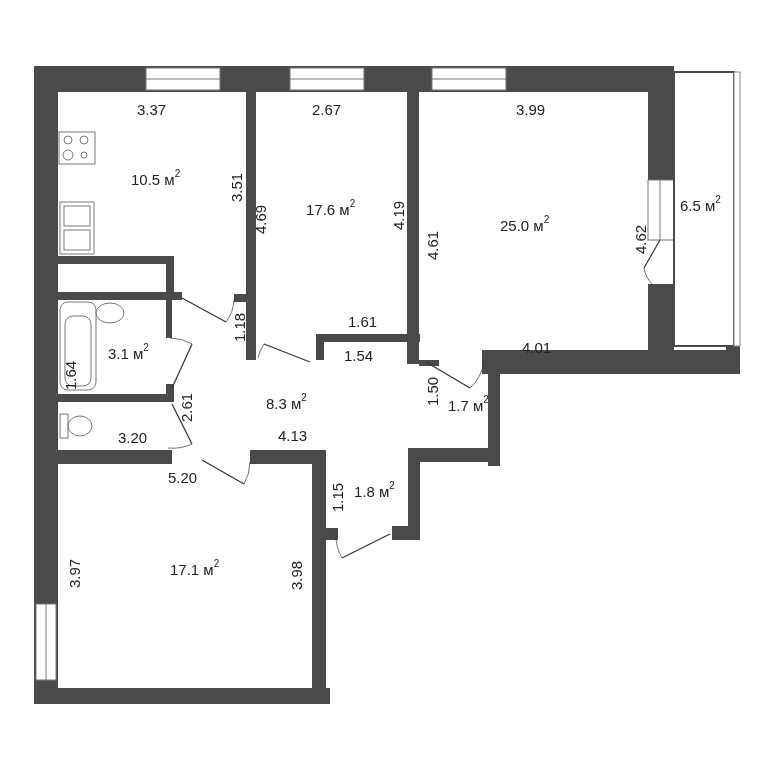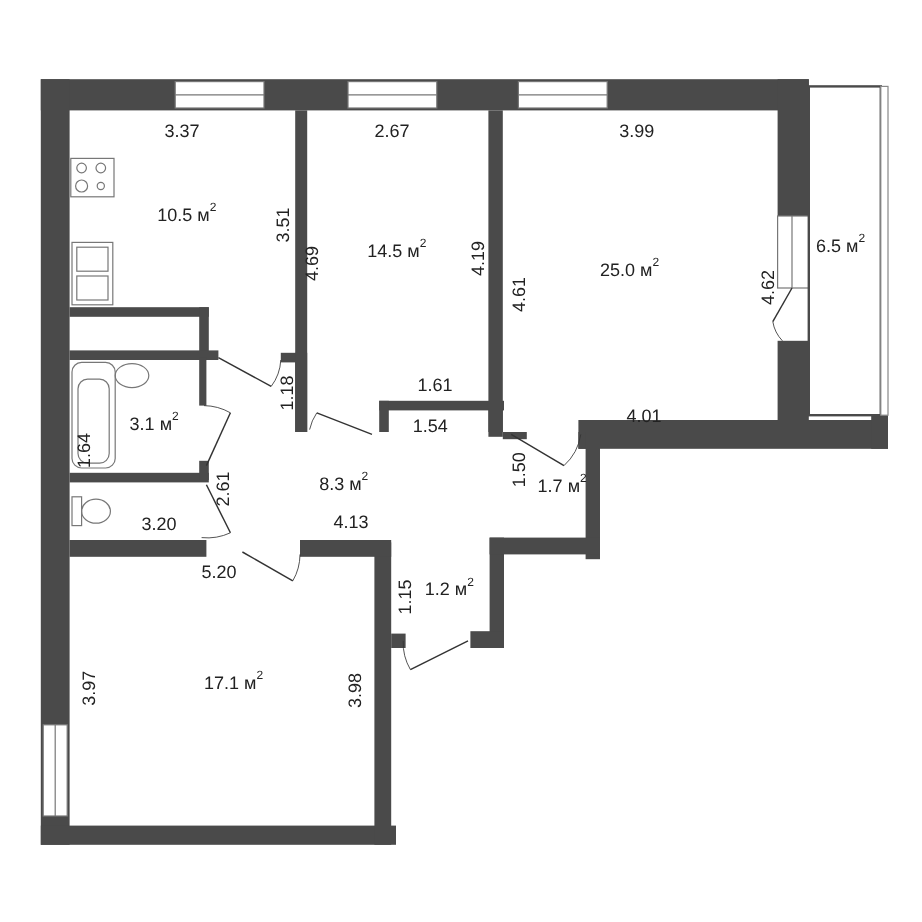--- a/index.html
+++ b/index.html
@@ -119,21 +119,21 @@
     <rect x="60" y="414" width="8" height="24"></rect>
   </g>
 </svg>
 
 <div class="lbl" style="left:137px;top:102px">3.37</div>
 <div class="lbl area" style="left:131px;top:172px"><span>10.5</span> м<sup>2</sup></div>
 <div class="lbl rot" style="left:222px;top:180px">3.51</div>
 
 <div class="lbl" style="left:312px;top:102px">2.67</div>
 <div class="lbl rot" style="left:246px;top:212px">4.69</div>
-<div class="lbl area" style="left:306px;top:202px"><span>14.5</span> м<sup>2</sup></div>
+<div class="lbl area" style="left:306px;top:202px"><span>17.6</span> м<sup>2</sup></div>
 <div class="lbl rot" style="left:384px;top:208px">4.19</div>
 <div class="lbl" style="left:348px;top:314px">1.61</div>
 
 <div class="lbl" style="left:516px;top:102px">3.99</div>
 <div class="lbl rot" style="left:418px;top:238px">4.61</div>
 <div class="lbl area" style="left:500px;top:218px"><span>25.0</span> м<sup>2</sup></div>
 <div class="lbl rot" style="left:626px;top:232px">4.62</div>
 <div class="lbl" style="left:522px;top:340px">4.01</div>
 
 <div class="lbl area" style="left:680px;top:198px"><span>6.5</span> м<sup>2</sup></div>
@@ -146,18 +146,18 @@
 <div class="lbl rot" style="left:225px;top:320px">1.18</div>
 <div class="lbl rot" style="left:172px;top:400px">2.61</div>
 <div class="lbl" style="left:344px;top:348px">1.54</div>
 <div class="lbl area" style="left:266px;top:396px"><span>8.3</span> м<sup>2</sup></div>
 <div class="lbl" style="left:278px;top:428px">4.13</div>
 
 <div class="lbl rot" style="left:418px;top:384px">1.50</div>
 <div class="lbl area" style="left:448px;top:398px"><span>1.7</span> м<sup>2</sup></div>
 
 <div class="lbl rot" style="left:323px;top:490px">1.15</div>
-<div class="lbl area" style="left:354px;top:484px"><span>1.2</span> м<sup>2</sup></div>
+<div class="lbl area" style="left:354px;top:484px"><span>1.8</span> м<sup>2</sup></div>
 
 <div class="lbl" style="left:168px;top:470px">5.20</div>
 <div class="lbl rot" style="left:60px;top:566px">3.97</div>
 <div class="lbl area" style="left:170px;top:562px"><span>17.1</span> м<sup>2</sup></div>
 <div class="lbl rot" style="left:282px;top:568px">3.98</div>
 
 </body></html>

